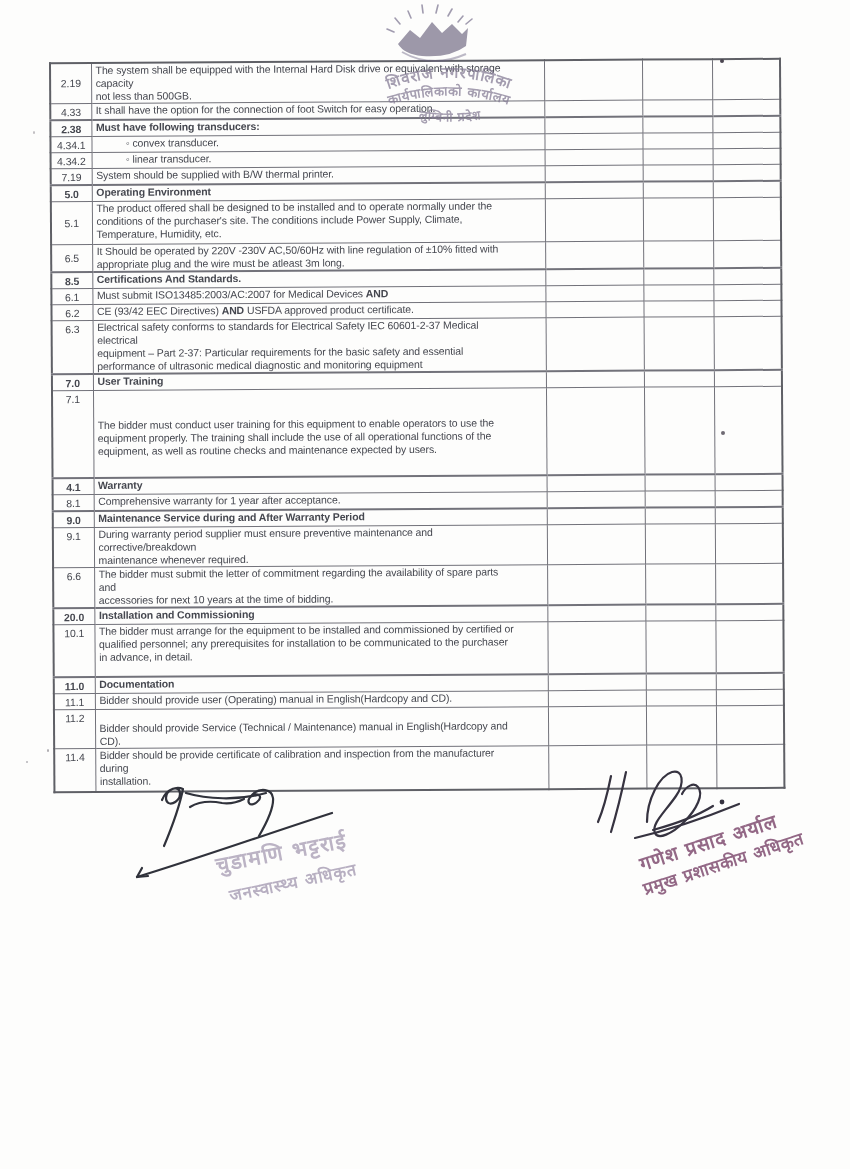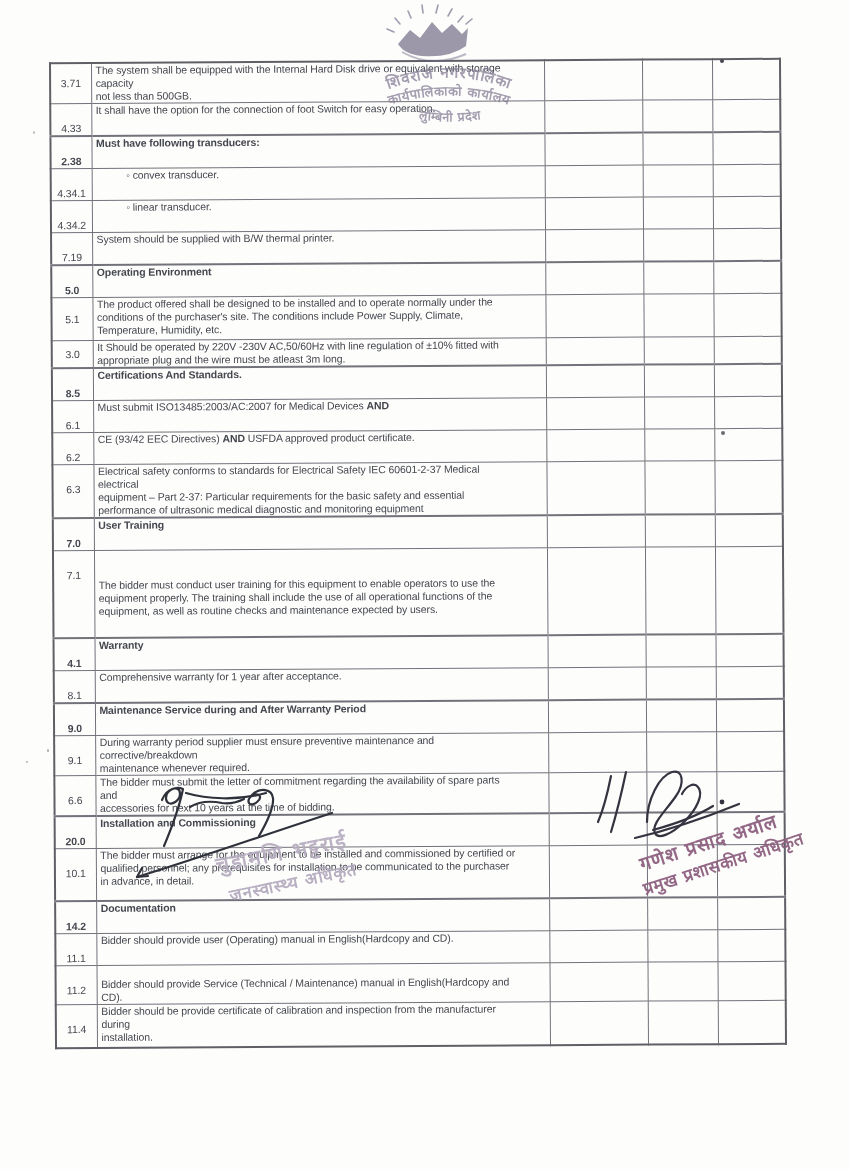--- a/index.html
+++ b/index.html
@@ -4,21 +4,21 @@
 <style>
   html,body{margin:0;padding:0;background:#ffffff;}
   .page{position:relative;width:850px;height:1169px;background:#fdfdfc;overflow:hidden;
         font-family:"Liberation Sans",sans-serif;}
   
   .table-wrap{position:absolute;left:51px;top:60px;transform:rotate(-0.35deg);transform-origin:365px 330px;}
   table.spec{border-collapse:collapse;table-layout:fixed;width:730px;
              font-size:10.5px;line-height:13px;letter-spacing:-0.1px;color:#45474f;
              border:2px solid #5f6066;}
   table.spec td{border:1px solid #72727a;padding:0 4px;vertical-align:top;}
-  table.spec td.id{text-align:center;padding-top:18px;}
+  table.spec td.id{text-align:center;padding-top:2px;}
   table.spec td.id.mid{vertical-align:middle;padding-top:0;}
   table.spec td.desc{}
   table.spec td.desc.indent{padding-left:34px;}
   table.spec tr.section td{font-weight:bold;border-top-width:2px;}
   
   .stamp-top{position:absolute;left:352px;top:0;opacity:0.85;pointer-events:none;}
   
   .sig-svg{position:absolute;pointer-events:none;}
   .sig-stamp{position:absolute;white-space:nowrap;font-weight:bold;transform-origin:left top;
              font-family:"DejaVu Sans",sans-serif;}
@@ -38,21 +38,21 @@
     <table class="spec">
       <colgroup>
         <col style="width:41px">
           <col style="width:453px">
           <col style="width:98px">
           <col style="width:70px">
           <col style="width:68px">
       </colgroup>
       <tbody>
           <tr style="height: 40px;">
-            <td class="id mid">3.71</td>
+            <td class="id mid">2.19</td>
             <td class="desc">The system shall be equipped with the Internal Hard Disk drive or equivalent with storage<br>capacity<br>not less than 500GB.</td>
             <td></td>
             <td></td>
             <td></td>
           </tr>
           <tr style="height: 13px;">
             <td class="id">4.33</td>
             <td class="desc">It shall have the option for the connection of foot Switch for easy operation.</td>
             <td></td>
             <td></td>
@@ -94,21 +94,21 @@
             <td></td>
           </tr>
           <tr style="height: 43px;">
             <td class="id mid">5.1</td>
             <td class="desc">The product offered shall be designed to be installed and to operate normally under the<br>conditions of the purchaser's site. The conditions include Power Supply, Climate,<br>Temperature, Humidity, etc.</td>
             <td></td>
             <td></td>
             <td></td>
           </tr>
           <tr style="height: 26px;">
-            <td class="id mid">3.0</td>
+            <td class="id mid">6.5</td>
             <td class="desc">It Should be operated by 220V -230V AC,50/60Hz with line regulation of ±10% fitted with<br>appropriate plug and the wire must be atleast 3m long.</td>
             <td></td>
             <td></td>
             <td></td>
           </tr>
           <tr class="section" style="height: 13px;">
             <td class="id">8.5</td>
             <td class="desc">Certifications And Standards.</td>
             <td></td>
             <td></td>
@@ -192,21 +192,21 @@
             <td></td>
           </tr>
           <tr style="height: 53px;">
             <td class="id">10.1</td>
             <td class="desc">The bidder must arrange for the equipment to be installed and commissioned by certified or<br>qualified personnel; any prerequisites for installation to be communicated to the purchaser<br>in advance, in detail.</td>
             <td></td>
             <td></td>
             <td></td>
           </tr>
           <tr class="section" style="height: 13px;">
-            <td class="id">14.2</td>
+            <td class="id">11.0</td>
             <td class="desc">Documentation</td>
             <td></td>
             <td></td>
             <td></td>
           </tr>
           <tr style="height: 13px;">
             <td class="id">11.1</td>
             <td class="desc">Bidder should provide user (Operating) manual in English(Hardcopy and CD).</td>
             <td></td>
             <td></td>

